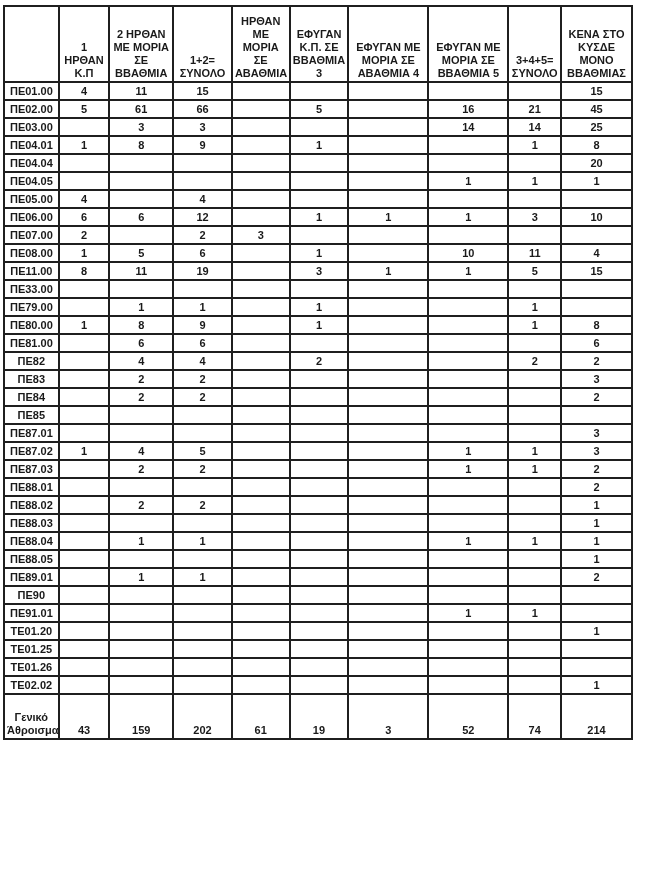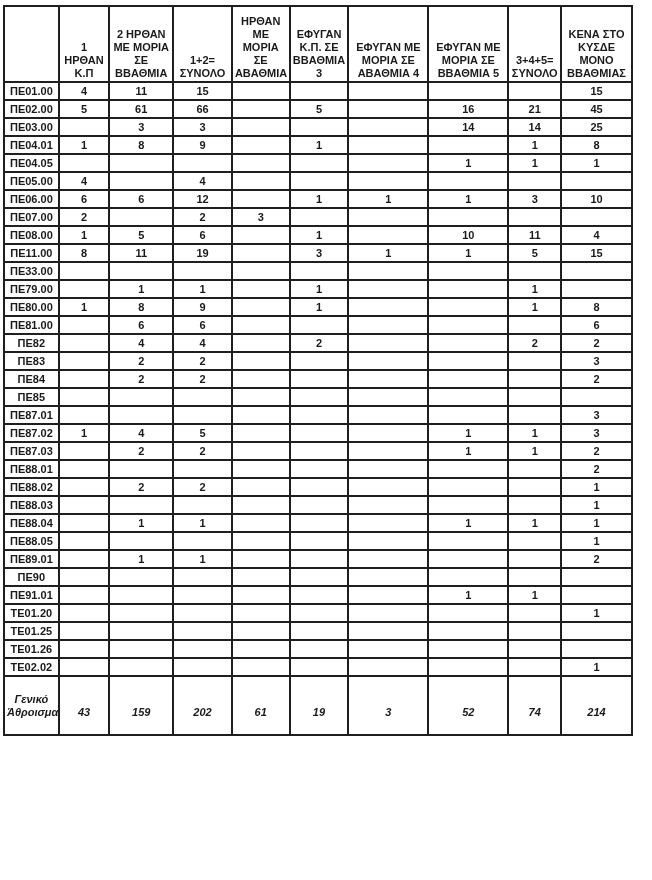--- a/index.html
+++ b/index.html
@@ -45,22 +45,21 @@
   }
   td.label-cell {
     text-align: center;
   }
   td.num-cell {
     text-align: center;
   }
   tr.total-row td {
     height: 42px;
     vertical-align: bottom;
-    padding-bottom: 15px;
-    font-style: italic;
+    padding-bottom: 1px;
   }
 </style>
 </head>
 <body>
 
 <div class="table-wrap">
   <table>
     <colgroup>
       <col style="width:54px">
       <col style="width:50px">
@@ -130,20 +129,32 @@
           <td class="num-cell">8</td>
           <td class="num-cell">9</td>
           <td class="num-cell"></td>
           <td class="num-cell">1</td>
           <td class="num-cell"></td>
           <td class="num-cell"></td>
           <td class="num-cell">1</td>
           <td class="num-cell">8</td>
         </tr>
         <tr>
+          <td class="label-cell">ΠΕ04.04</td>
+          <td class="num-cell"></td>
+          <td class="num-cell"></td>
+          <td class="num-cell"></td>
+          <td class="num-cell"></td>
+          <td class="num-cell"></td>
+          <td class="num-cell"></td>
+          <td class="num-cell"></td>
+          <td class="num-cell"></td>
+          <td class="num-cell">20</td>
+        </tr>
+        <tr>
           <td class="label-cell">ΠΕ04.05</td>
           <td class="num-cell"></td>
           <td class="num-cell"></td>
           <td class="num-cell"></td>
           <td class="num-cell"></td>
           <td class="num-cell"></td>
           <td class="num-cell"></td>
           <td class="num-cell">1</td>
           <td class="num-cell">1</td>
           <td class="num-cell">1</td>

